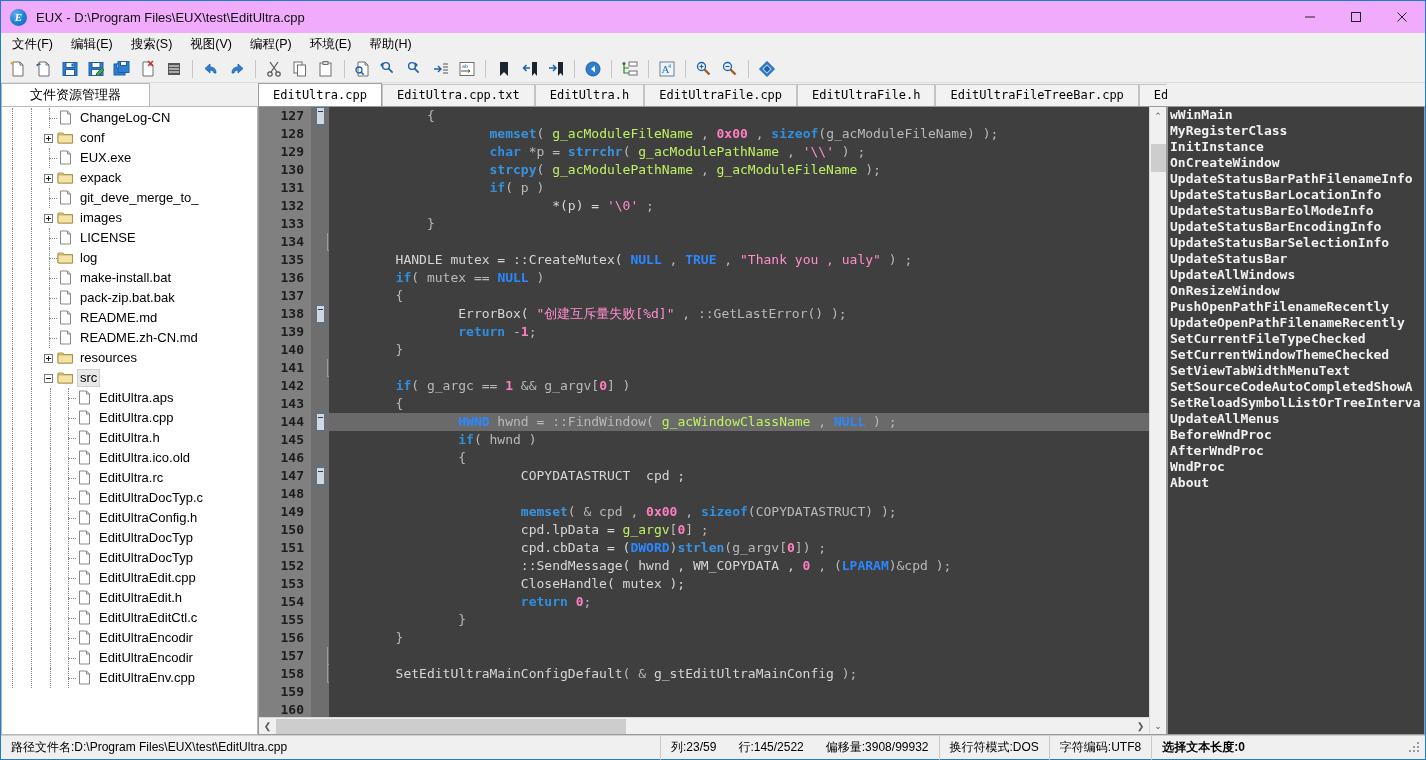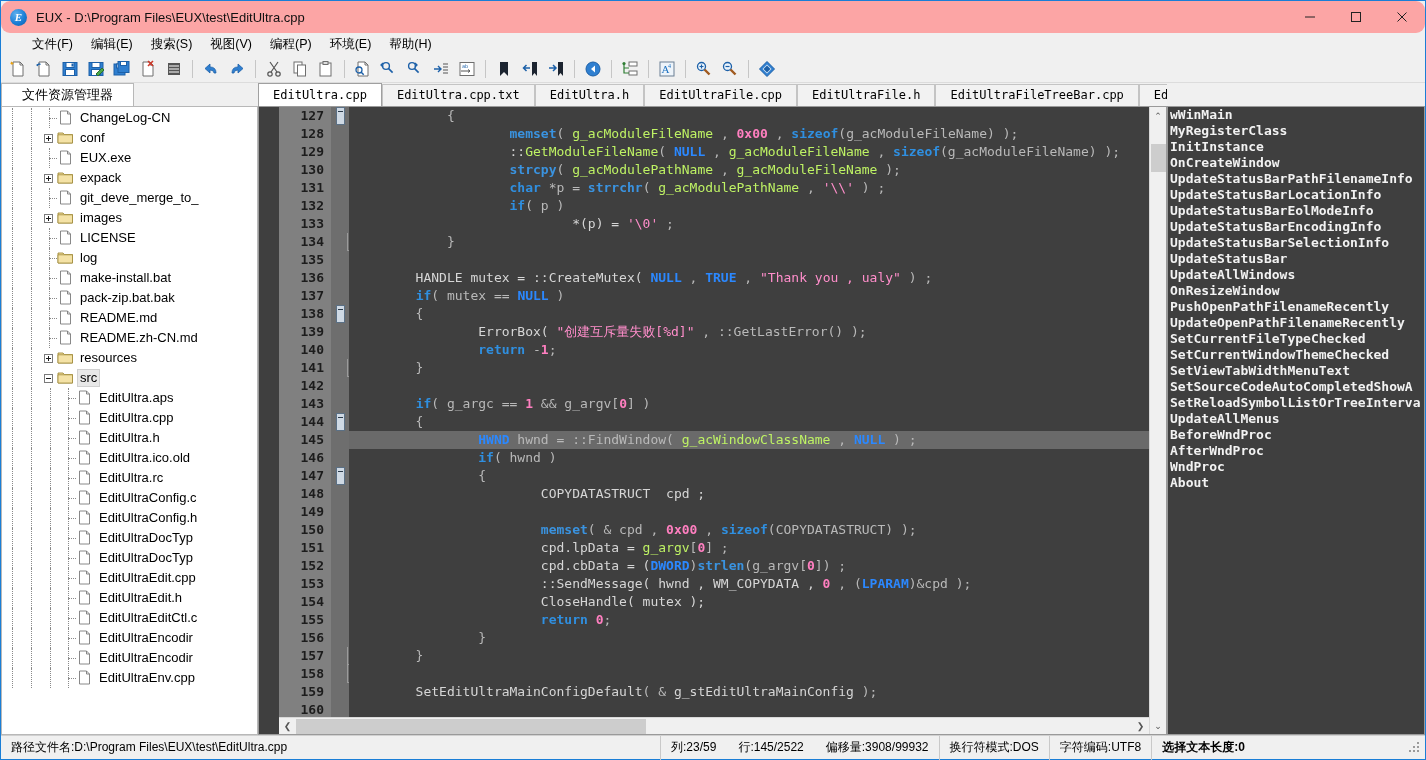--- a/index.html
+++ b/index.html
@@ -15,26 +15,25 @@
     position: relative;
     border: 1px solid #1a7ed6;
     background: #f0f0f0;
     display: flex;
     flex-direction: column;
   }
 
   
   .titlebar {
     height: 32px;
-    background: #fca5a5;
+    background: #f0abfc;
     display: flex;
     align-items: center;
     flex: 0 0 auto;
     position: relative;
-    border-radius: 9px;
   }
   .app-icon {
     width: 17px; height: 17px;
     margin-left: 9px; margin-right: 9px;
     border-radius: 50%;
     background: radial-gradient(circle at 35% 30%, #5fb0ee 0%, #1a7ed6 55%, #0a5ea8 100%);
     position: relative;
     flex: 0 0 auto;
   }
   .app-icon::after {
@@ -63,21 +62,21 @@
     color: #222;
   }
   .win-btn svg { display: block; }
 
   
   .menubar {
     height: 22px;
     background: #f0f0f0;
     display: flex;
     align-items: center;
-    padding-left: 22px;
+    padding-left: 2px;
     flex: 0 0 auto;
     font-size: 12.5px;
     color: #000;
   }
   .menu-item {
     padding: 2px 9px;
     white-space: nowrap;
     line-height: 18px;
   }
 
@@ -121,21 +120,21 @@
   }
   .ex-tabstrip {
     height: 23px;
     display: flex;
     align-items: flex-end;
     flex: 0 0 auto;
     background: #f0f0f0;
   }
   .ex-tab {
     height: 23px;
-    padding: 0 20px;
+    padding: 0 28px;
     font-size: 13px;
     color: #000;
     background: #ffffff;
     border: 1px solid #b8b8b8;
     border-bottom: none;
     line-height: 22px;
     white-space: nowrap;
   }
   .tree {
     flex: 1 1 auto;
@@ -266,21 +265,20 @@
     background: #3f3f3f;
     position: relative;
   }
   .code-area {
     flex: 1 1 auto;
     min-width: 0;
     display: flex;
     flex-direction: column;
     overflow: hidden;
     position: relative;
-    margin-left: 20px;
   }
   .code-scroll {
     flex: 1 1 auto;
     display: flex;
     min-height: 0;
     overflow: hidden;
     background: #3f3f3f;
   }
   .gutter {
     width: 52px;
@@ -933,21 +931,21 @@
             <div class="indent" style="width: 19px;"></div>
             <div class="indent" style="width: 19px;"></div>
             <div class="indent" style="width: 19px;"></div>
             <div class="elbow"></div>
             <div class="ico">
               <svg width="17" height="15" viewBox="0 0 17 15">
                 <path d="M3.5 1 h7 l3 3 v10 h-10 z" fill="#ffffff" stroke="#7a7a7a" stroke-width=".9"></path>
                 <path d="M10.5 1 v3 h3" fill="none" stroke="#7a7a7a" stroke-width=".9"></path>
               </svg>
             </div>
-            <span class="tree-label">EditUltraConfig.c</span>
+            <span class="tree-label">EditUltraDocTyp.c</span>
           </div>
           <div class="tree-row">
             <div class="indent" style="width: 19px;"></div>
             <div class="indent" style="width: 19px;"></div>
             <div class="indent" style="width: 19px;"></div>
             <div class="elbow"></div>
             <div class="ico">
               <svg width="17" height="15" viewBox="0 0 17 15">
                 <path d="M3.5 1 h7 l3 3 v10 h-10 z" fill="#ffffff" stroke="#7a7a7a" stroke-width=".9"></path>
                 <path d="M10.5 1 v3 h3" fill="none" stroke="#7a7a7a" stroke-width=".9"></path>
@@ -1197,23 +1195,22 @@
                 </div>
                 <div>
                   <div class="fold-end"></div>
                 </div>
                 <div></div>
                 <div></div>
               </div>
             <div class="code-lines" id="code-lines">
                 <div class="cline"><span class="t-pun">            {</span></div>
                 <div class="cline"><span class="t-def">                    </span><span class="t-fn">memset</span><span class="t-pun">( </span><span class="t-id">g_acModuleFileName</span><span class="t-pun"> , </span><span class="t-num">0x00</span><span class="t-pun"> , </span><span class="t-kw">sizeof</span><span class="t-pun">(g_acModuleFileName) );</span></div>
-                <div class="cline"><span class="t-def">                    ::</span><span class="t-id">GetModuleFileName</span><span class="t-pun">( </span><span class="t-mac">NULL</span><span class="t-pun"> , </span><span class="t-id">g_acModuleFileName</span><span class="t-pun"> , </span><span class="t-kw">sizeof</span><span class="t-pun">(g_acModuleFileName) );</span></div>
+                <div class="cline"><span class="t-def">                    </span><span class="t-kw">char</span><span class="t-pun"> *p = </span><span class="t-fn">strrchr</span><span class="t-pun">( </span><span class="t-id">g_acModulePathName</span><span class="t-pun"> , </span><span class="t-str">'\\'</span><span class="t-pun"> ) ;</span></div>
                 <div class="cline"><span class="t-def">                    </span><span class="t-fn">strcpy</span><span class="t-pun">( </span><span class="t-id">g_acModulePathName</span><span class="t-pun"> , </span><span class="t-id">g_acModuleFileName</span><span class="t-pun"> );</span></div>
-                <div class="cline"><span class="t-def">                    </span><span class="t-kw">char</span><span class="t-pun"> *p = </span><span class="t-fn">strrchr</span><span class="t-pun">( </span><span class="t-id">g_acModulePathName</span><span class="t-pun"> , </span><span class="t-str">'\\'</span><span class="t-pun"> ) ;</span></div>
                 <div class="cline"><span class="t-def">                    </span><span class="t-kw">if</span><span class="t-pun">( p )</span></div>
                 <div class="cline"><span class="t-def">                            *(p) = </span><span class="t-str">'\0'</span><span class="t-pun"> ;</span></div>
                 <div class="cline"><span class="t-pun">            }</span></div>
                 <div class="cline"><span class="t-def"></span></div>
                 <div class="cline"><span class="t-def">        HANDLE mutex = ::CreateMutex( </span><span class="t-mac">NULL</span><span class="t-pun"> , </span><span class="t-mac">TRUE</span><span class="t-pun"> , </span><span class="t-str">"Thank you , ualy"</span><span class="t-pun"> ) ;</span></div>
                 <div class="cline"><span class="t-def">        </span><span class="t-kw">if</span><span class="t-pun">( mutex == </span><span class="t-mac">NULL</span><span class="t-pun"> )</span></div>
                 <div class="cline"><span class="t-pun">        {</span></div>
                 <div class="cline"><span class="t-def">                ErrorBox( </span><span class="t-str">"创建互斥量失败[%d]"</span><span class="t-pun"> , ::GetLastError() );</span></div>
                 <div class="cline"><span class="t-def">                </span><span class="t-kw">return</span><span class="t-pun"> -</span><span class="t-num">1</span><span class="t-pun">;</span></div>
                 <div class="cline"><span class="t-pun">        }</span></div>

